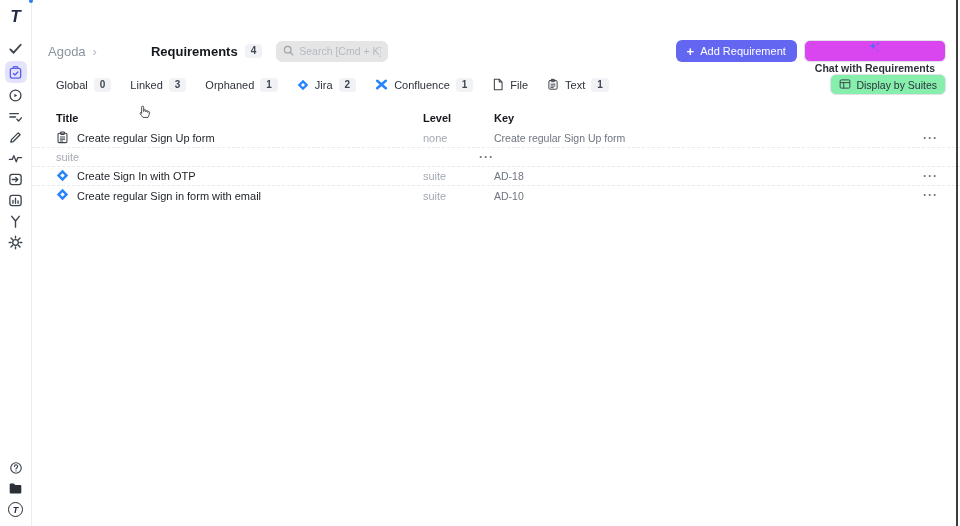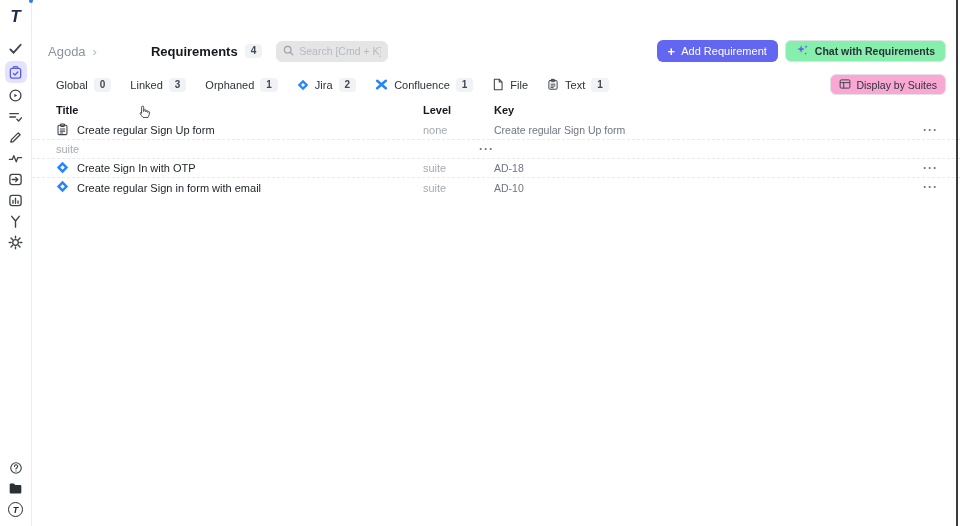--- a/index.html
+++ b/index.html
@@ -51,33 +51,33 @@
     border:none; outline:none; width:100%; font-size:10.5px; color:#3f4752;
     font-family:"Liberation Sans", sans-serif; background:transparent;
   }
   .search-box input::placeholder { color:#b4bac3; }
   .topbar-actions { margin-left:auto; display:flex; gap:7px; }
   .btn { display:flex; align-items:center; gap:6px; height:22px; border-radius:6px;
     font-size:11px; padding:0 10px; cursor:pointer; border:1px solid transparent;
     font-family:"Liberation Sans", sans-serif; }
   .btn-primary { background:#6366f1; color:#ffffff; }
   .btn-primary .plus { font-size:13px; font-weight:bold; line-height:1; }
-  .btn-outline { background:#86efac; border-color:#e0e2e7; color:#2c323b; font-weight:bold; font-size:10.5px; }
+  .btn-outline { background:#d946ef; border-color:#e0e2e7; color:#2c323b; font-weight:bold; font-size:10.5px;flex-direction:column; }
 
   
   .filterbar { display:flex; align-items:center; padding:11px 14px 4px 24px; }
   .filter-item { display:flex; align-items:center; gap:6px; margin-right:19px; cursor:pointer;
     color:#2c323b; font-size:11px; }
   .filter-item svg { display:block; }
   .display-btn { margin-left:auto; display:flex; align-items:center; gap:5px;
     border:1px solid #e0e2e7; border-radius:6px; height:21px; padding:0 8px;
-    font-size:10.5px; color:#2c323b; cursor:pointer; background:#f9a8d4; }
+    font-size:10.5px; color:#2c323b; cursor:pointer; background:#86efac; }
 
   
-  .table { margin-top:0; }
+  .table { margin-top:8px; }
   .t-head, .t-row {
     display:grid; grid-template-columns:367px 71px 1fr 34px;
     align-items:center; padding:0 22px 0 24px;
   }
   .t-head { height:22px; font-weight:bold; font-size:11px; color:#15181e; }
   .t-row { height:19px; border-bottom:1px dashed #e8eaee; cursor:pointer; }
   .t-row:last-child { border-bottom:none; }
   .cell-title { display:flex; align-items:center; gap:8px; font-size:11px; color:#1c2026; overflow:hidden; white-space:nowrap; }
   .cell-title svg { flex:none; }
   .cell-level { color:#a4aab4; font-size:11px; }

